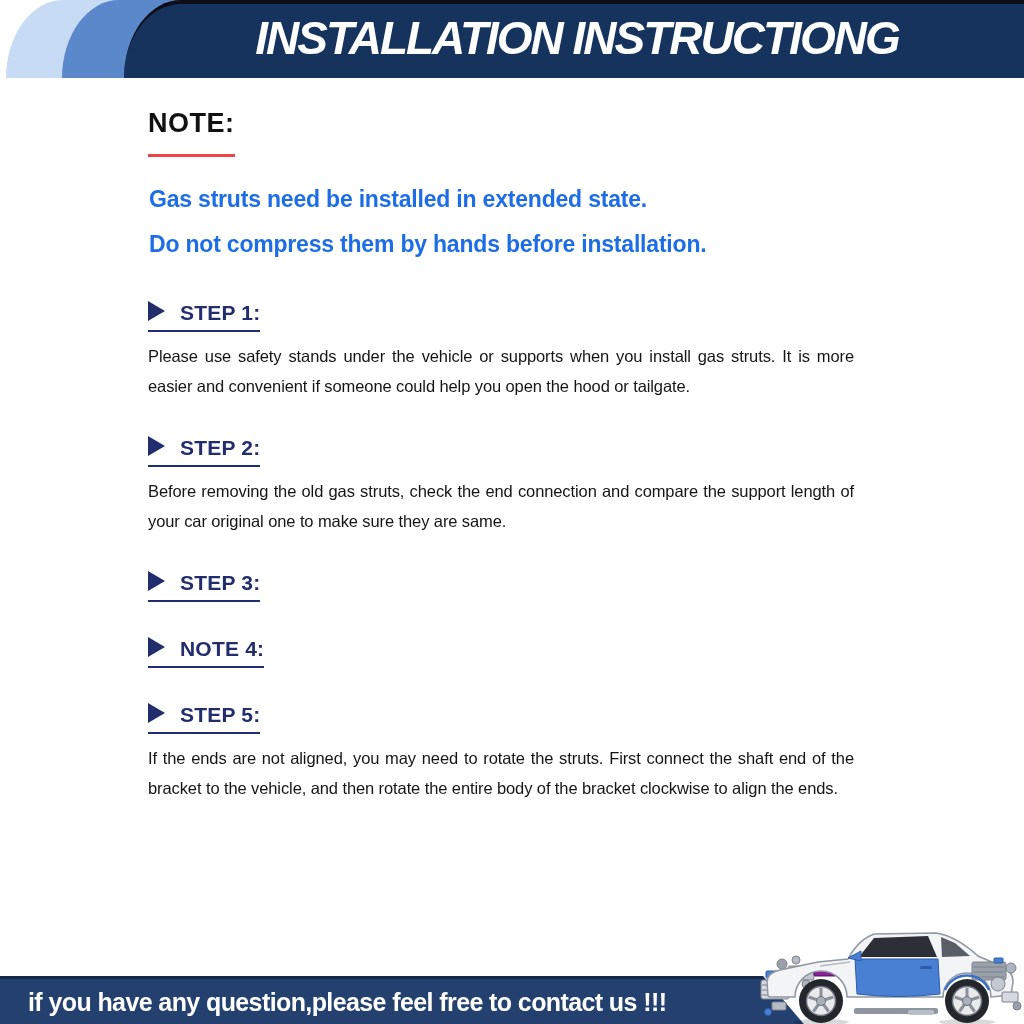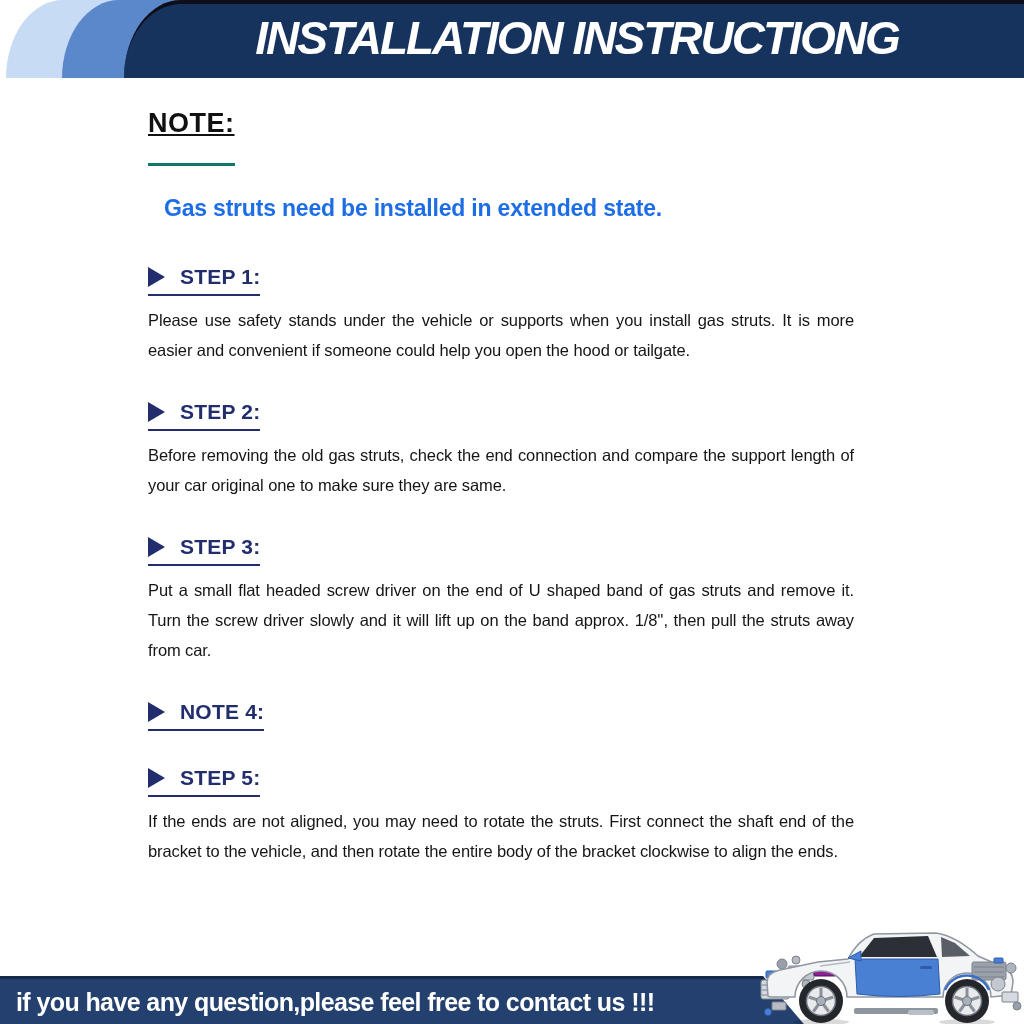--- a/index.html
+++ b/index.html
@@ -22,34 +22,33 @@
     position: absolute; top: 0; left: 130px; width: 894px; height: 78px;
     margin: 0; line-height: 76px; text-align: center; white-space: nowrap;
     color: #ffffff; font-size: 46px; font-weight: bold; font-style: italic;
     letter-spacing: -2px;
   }
 
   
   .content { position: absolute; top: 78px; left: 148px; width: 706px; }
 
   .note-label {
-    display: inline-block; margin-top: 30px; padding-bottom: 24px;
+    display: inline-block; margin-top: 30px; padding-bottom: 15px;
     font-size: 27px; font-weight: bold; color: #111111; letter-spacing: 0.5px;
-    border-bottom: 3px solid #0f766e;
-    text-decoration: underline;
+    border-bottom: 3px solid #ef4444;
   }
   .note-lines { margin-top: 20px; }
   .note-line {
-    margin: 16px; color: #1d6ee6; font-weight: bold; font-size: 23px;
+    margin: 1px; color: #1d6ee6; font-weight: bold; font-size: 23px;
     line-height: 44px; letter-spacing: -0.2px;
   }
 
   .step { margin-top: 35px; }
   .step-head {
-    display: inline-flex; align-items: center; gap: 15px;
+    display: inline-flex; gap: 15px;
     padding-bottom: 5px; border-bottom: 2px solid #222d6d;
   }
   .tri {
     width: 0; height: 0;
     border-left: 17px solid #222d6d;
     border-top: 10px solid transparent;
     border-bottom: 10px solid transparent;
   }
   .step-label { font-size: 21px; font-weight: bold; color: #222d6d; letter-spacing: 0.2px; }
   .step-text {
@@ -58,21 +57,21 @@
     line-height: 30px; letter-spacing: -0.1px;
   }
 
   
   .footer-bar {
     position: absolute; left: 0; top: 976px; width: 1024px; height: 48px;
     background: #24406e; border-top: 3px solid #17294a;
     clip-path: polygon(0 0, 74.5% 0, 78.5% 100%, 0 100%);
   }
   .footer-text {
-    display: block; padding-left: 16px; line-height: 46px; white-space: nowrap;
+    display: block; padding-left: 28px; line-height: 46px; white-space: nowrap;
     color: #ffffff; font-size: 25px; font-weight: bold; letter-spacing: -0.6px;
   }
   .car { position: absolute; left: 758px; top: 920px; width: 266px; height: 104px; }
 </style>
 </head>
 <body>
 
 <div class="page">
 
   <header class="banner">
@@ -81,20 +80,21 @@
     <div class="curve curve-navy"></div>
     <h1 class="banner-title">INSTALLATION INSTRUCTIONG</h1>
   </header>
 
   <main class="content">
 
     <div>
       <span class="note-label">NOTE:</span>
       <div class="note-lines">
         <p class="note-line">Gas struts need be installed in extended state.</p>
+        <p class="note-line">Do not compress them by hands before installation.</p>
       </div>
     </div>
 
     <section class="step">
       <div class="step-head">
         <span class="tri"></span>
         <span class="step-label">STEP 1:</span>
       </div>
       <p class="step-text">Please use safety stands under the vehicle or supports when you install gas struts. It is more easier and convenient if someone could help you open the hood or tailgate.</p>
     </section>
@@ -105,21 +105,20 @@
         <span class="step-label">STEP 2:</span>
       </div>
       <p class="step-text">Before removing the old gas struts, check the end connection and compare the support length of your car original one to make sure they are same.</p>
     </section>
 
     <section class="step">
       <div class="step-head">
         <span class="tri"></span>
         <span class="step-label">STEP 3:</span>
       </div>
-      <p class="step-text">Put a small flat headed screw driver on the end of U shaped band of gas struts and remove it. Turn the screw driver slowly and it will lift up on the band approx. 1/8'', then pull the struts away from car.</p>
     </section>
 
     <section class="step">
       <div class="step-head">
         <span class="tri"></span>
         <span class="step-label">NOTE 4:</span>
       </div>
     </section>
 
     <section class="step">

